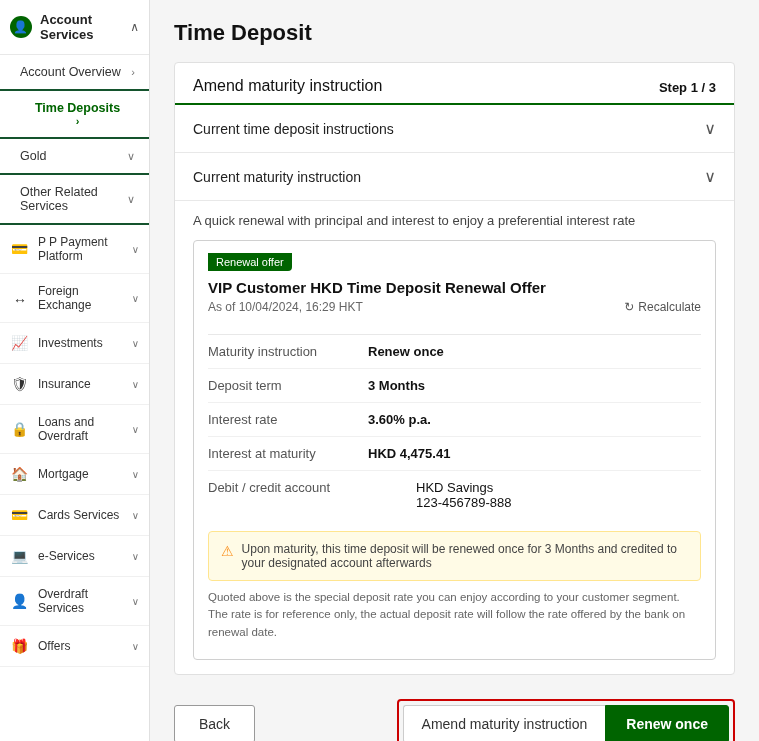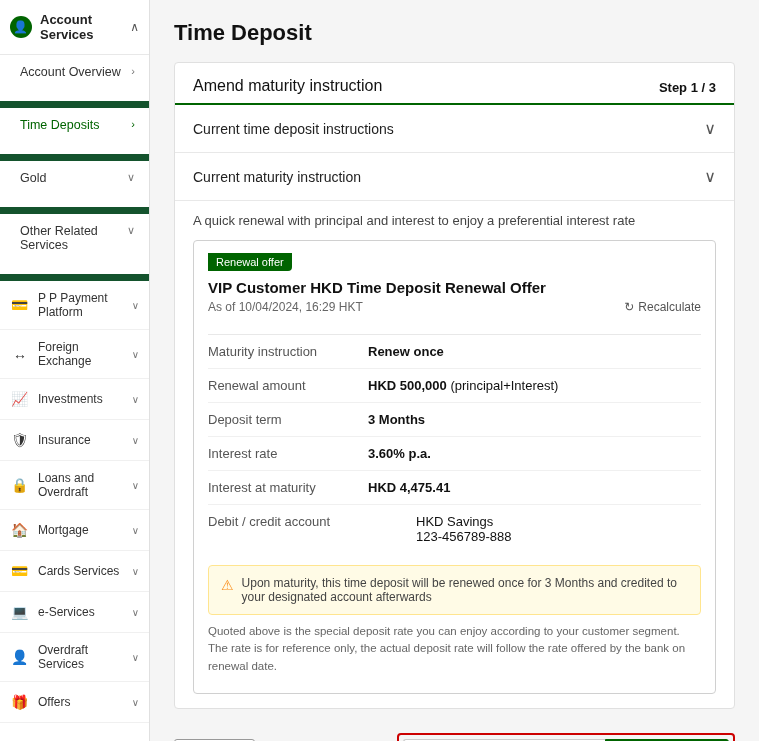--- a/index.html
+++ b/index.html
@@ -49,32 +49,33 @@
       flex: 1;
     }
 
     .sidebar-header-arrow {
       font-size: 12px;
       color: #555;
     }
 
     .sidebar-item {
       display: flex;
-      align-items: flex-start;
+      align-items: center;
       justify-content: space-between;
-      padding: 10px 14px 22px 20px;
+      padding: 10px 14px 10px 20px;
       font-size: 12.5px;
       color: #333;
       cursor: pointer;
-      border-bottom: 7px solid #14532d;
+      border-bottom: 2px solid #14532d;
     }
 
     .sidebar-item.active {
       color: #006400;
-      font-weight: normal;
+      font-weight: bold;
+      flex-direction: column;
     }
 
     .sidebar-item .arrow {
       font-size: 11px;
       color: #777;
     }
 
     .sidebar-item.active .arrow {
       color: #006400;
     }
@@ -461,26 +462,20 @@
       </div>
 
       
       <div class="detail-table">
 
         <div class="detail-row">
           <span class="detail-label">Maturity instruction</span>
           <span class="detail-value bold">Renew once</span>
         </div>
 
-        <div class="detail-row">
-          <span class="detail-label">Renewal amount</span>
-          <span class="detail-value">
-            <strong>HKD 500,000</strong><span> (principal+Interest)</span>
-          </span>
-        </div>
 
         <div class="detail-row">
           <span class="detail-label">Deposit term</span>
           <span class="detail-value bold">3 Months</span>
         </div>
 
         <div class="detail-row">
           <span class="detail-label">Interest rate</span>
           <span class="detail-value bold">3.60% p.a.</span>
         </div>

